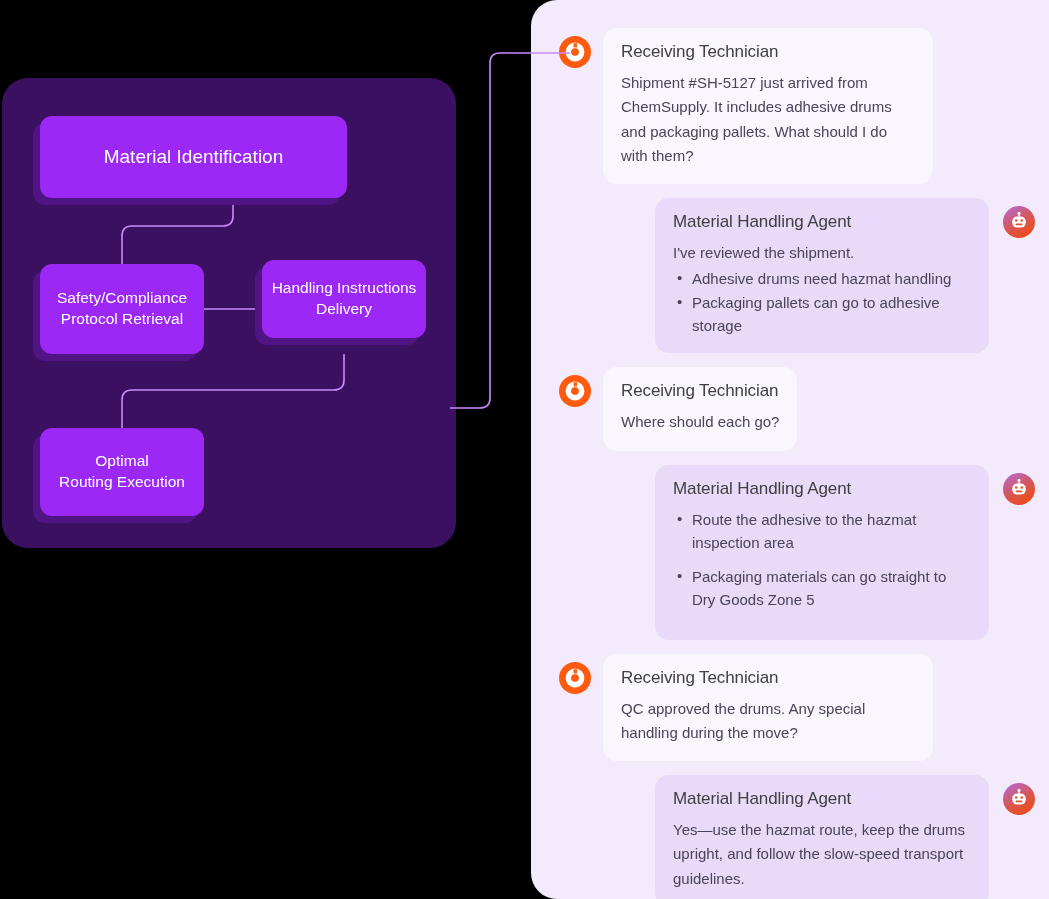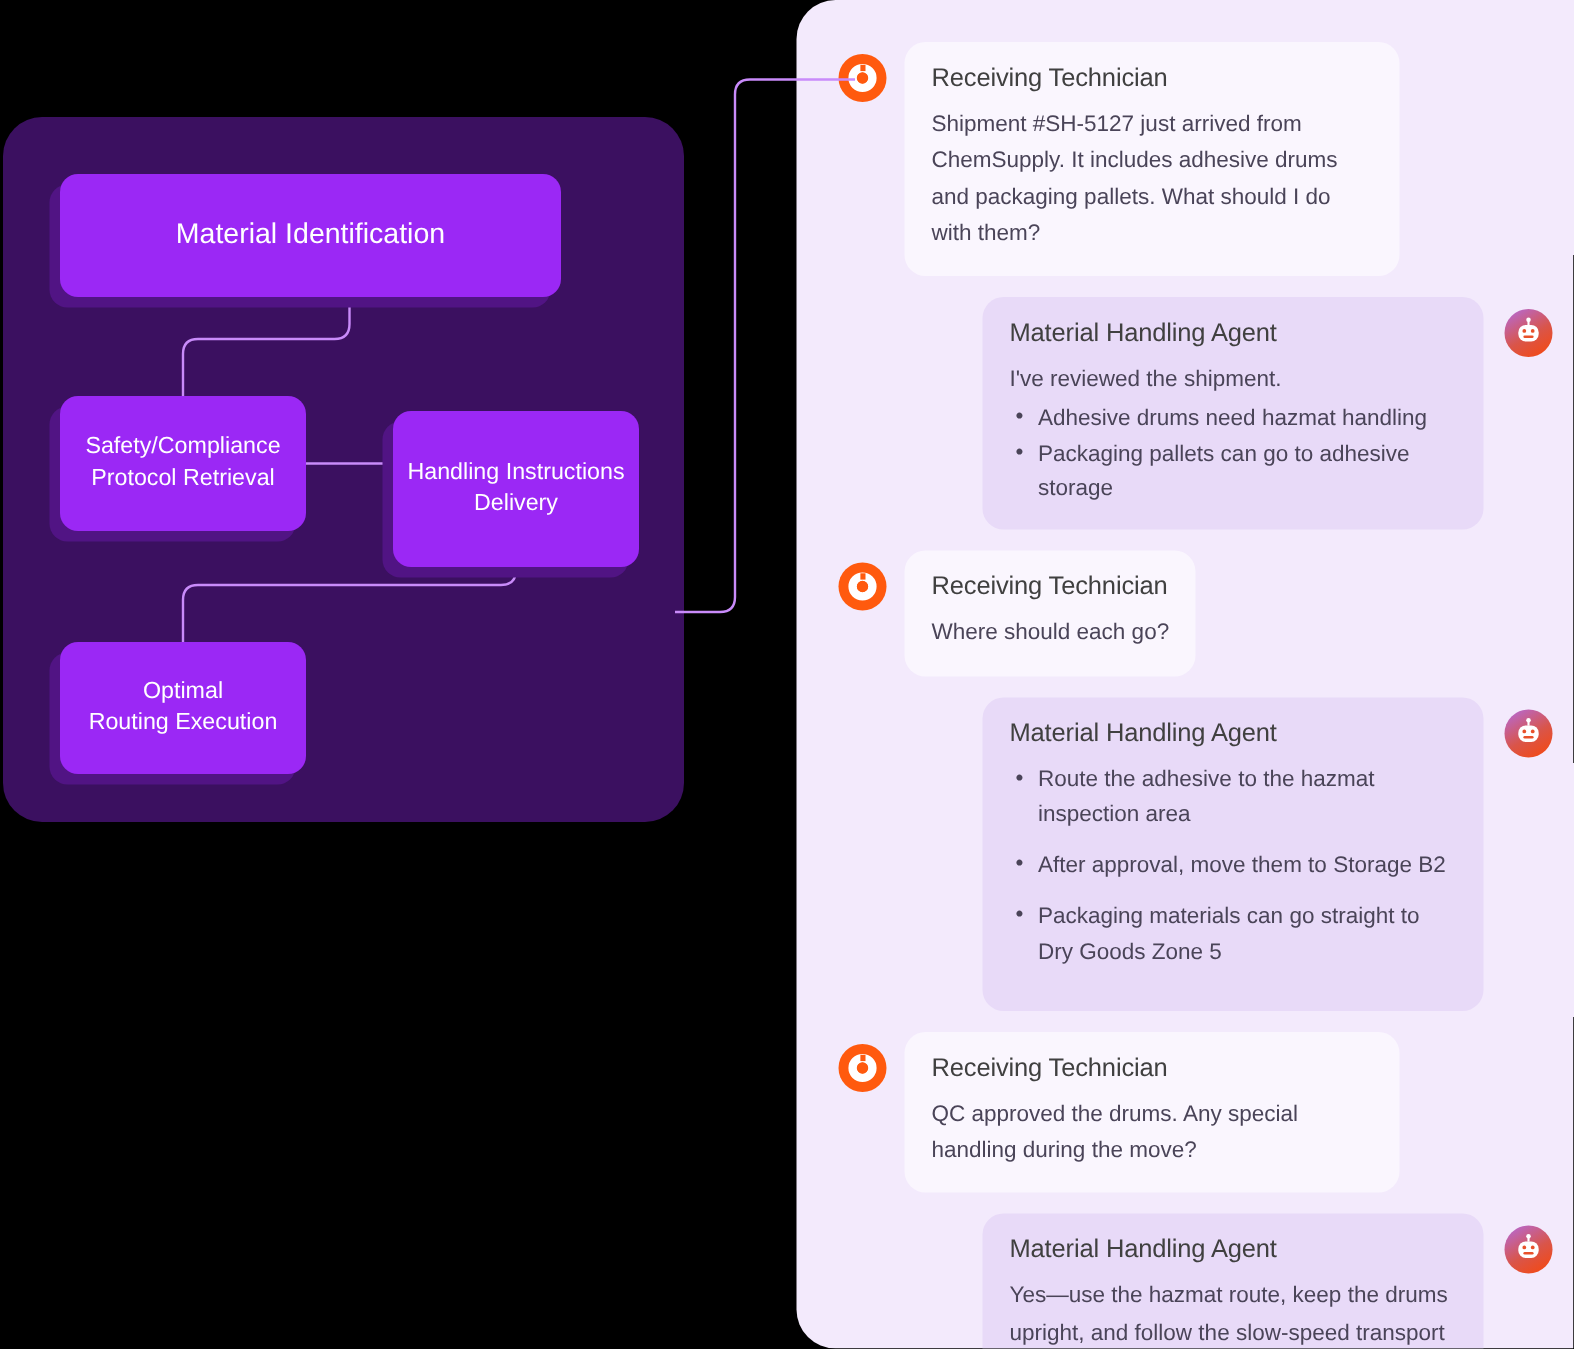--- a/index.html
+++ b/index.html
@@ -49,38 +49,38 @@
     justify-content: center;
     text-align: center;
     line-height: 1.33;
     box-shadow: -7px 7px 0 0 #511484;
     z-index: 2;
   }
 
   .node-main {
     left: 38px;
     top: 38px;
-    width: 334px;
+    width: 307px;
     height: 82px;
     font-size: 19px;
   }
 
   .node-safety {
     left: 38px;
     top: 186px;
     width: 164px;
     height: 90px;
     font-size: 15.5px;
   }
 
   .node-handling {
     left: 260px;
-    top: 196px;
+    top: 182px;
     width: 164px;
-    height: 104px;
+    height: 78px;
     font-size: 15.5px;
   }
 
   .node-routing {
     left: 38px;
     top: 350px;
     width: 164px;
     height: 88px;
     font-size: 15.5px;
   }
@@ -295,21 +295,20 @@
           <div class="bubble bubble-user">
             <div class="bubble-name">Receiving Technician</div>
             <div class="bubble-text">Where should each go?</div>
           </div>
         </div>
         <div class="msg-row agent">
           <div class="bubble bubble-agent">
             <div class="bubble-name">Material Handling Agent</div>
             <ul class="bubble-list loose">
               <li>Route the adhesive to the hazmat inspection area</li>
-              <li>After approval, move them to Storage B2</li>
               <li>Packaging materials can go straight to Dry Goods Zone 5</li>
             </ul>
           </div>
           <div class="avatar avatar-agent">
             <svg viewBox="0 0 32 32" width="32" height="32">
               <circle cx="16" cy="7.2" r="1.5" fill="#ffffff"></circle>
               <rect x="15.3" y="7.4" width="1.4" height="3.4" fill="#ffffff"></rect>
               <rect x="9.2" y="10.6" width="13.6" height="11" rx="5" fill="#ffffff"></rect>
               <circle cx="13.2" cy="14.6" r="1.25" fill="#E8512A"></circle>
               <circle cx="18.8" cy="14.6" r="1.25" fill="#E8512A"></circle>

